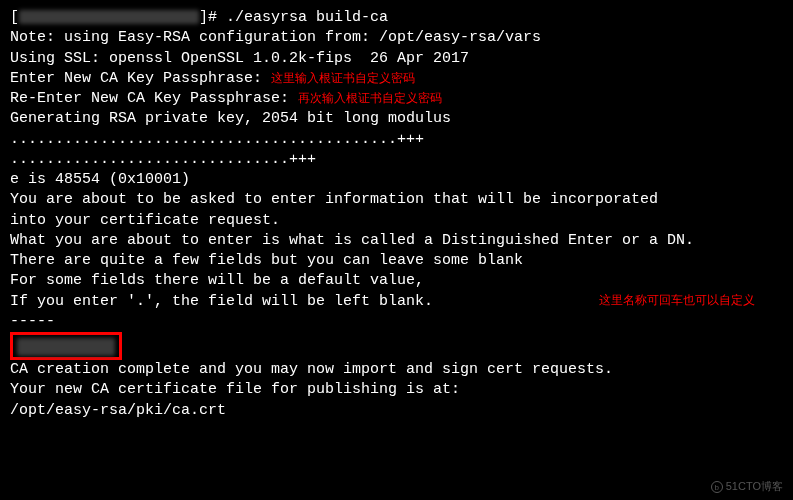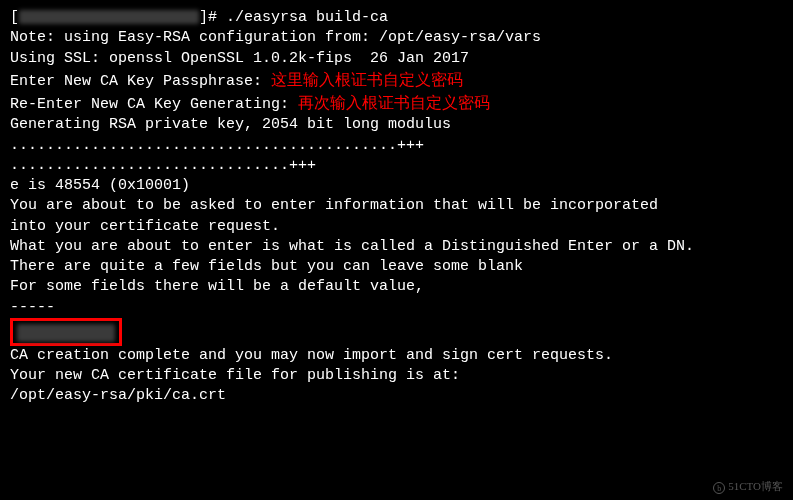--- a/index.html
+++ b/index.html
@@ -22,35 +22,35 @@
       color: transparent;
       border-radius: 2px;
       filter: blur(2px);
       vertical-align: middle;
     }
     .blur-host { width: 180px; height: 14px; }
     .blur-input { width: 98px; height: 18px; position: relative; top: 1px; }
     .red-anno {
       color: #ff0000;
       font-family: "Microsoft YaHei", "SimHei", sans-serif;
-      font-size: 16px;
+      font-size: 12px;
     }
     .highlight-box {
       border: 3px solid #ff0000;
       display: inline-block;
       padding: 2px 4px;
       line-height: 1;
     }
     .watermark {
       position: absolute;
       bottom: 6px;
       right: 10px;
       color: #555;
       font-size: 11px;
-      font-family: Liberation Serif, serif;
+      font-family: Liberation Sans, sans-serif;
     }
     .watermark-icon {
       display: inline-block;
       width: 12px; height: 12px;
       border: 1px solid #555;
       border-radius: 50%;
       font-size: 8px;
       text-align: center;
       line-height: 11px;
       margin-right: 3px;
@@ -60,34 +60,34 @@
       position: absolute;
       right: 28px;
     }
   </style>
 </head>
 <body>
 
 <div class="term-line"><span>[</span><span class="blur-box blur-host"></span><span>]# </span><span>./easyrsa build-ca</span></div>
 <div class="term-line"></div>
 <div class="term-line">Note: using Easy-RSA configuration from: /opt/easy-rsa/vars</div>
-<div class="term-line">Using SSL: openssl OpenSSL 1.0.2k-fips  26 Jan 2017</div>
+<div class="term-line">Using SSL: openssl OpenSSL 1.0.2k-fips  26 Apr 2017</div>
 <div class="term-line"></div>
 <div class="term-line"><span>Enter New CA Key Passphrase: </span><span class="red-anno">这里输入根证书自定义密码</span></div>
-<div class="term-line"><span>Re-Enter New CA Key Generating: </span><span class="red-anno">再次输入根证书自定义密码</span></div>
+<div class="term-line"><span>Re-Enter New CA Key Passphrase: </span><span class="red-anno">再次输入根证书自定义密码</span></div>
 <div class="term-line">Generating RSA private key, 2054 bit long modulus</div>
 <div class="term-line">...........................................+++</div>
 <div class="term-line">...............................+++</div>
 <div class="term-line">e is 48554 (0x10001)</div>
 <div class="term-line">You are about to be asked to enter information that will be incorporated</div>
 <div class="term-line">into your certificate request.</div>
 <div class="term-line">What you are about to enter is what is called a Distinguished Enter or a DN.</div>
 <div class="term-line">There are quite a few fields but you can leave some blank</div>
 <div class="term-line">For some fields there will be a default value,</div>
-<div class="term-line" style="position:relative;"></div>
+<div class="term-line" style="position:relative;"><span>If you enter '.', the field will be left blank.</span><span class="red-anno anno-right">这里名称可回车也可以自定义</span></div>
 <div class="term-line">-----</div>
 <div class="term-line"><span class="highlight-box"><span class="blur-box blur-input"></span></span></div>
 <div class="term-line"></div>
 <div class="term-line">CA creation complete and you may now import and sign cert requests.</div>
 <div class="term-line">Your new CA certificate file for publishing is at:</div>
 <div class="term-line">/opt/easy-rsa/pki/ca.crt</div>
 
 <div class="watermark">
   <span class="watermark-icon">b</span><span>51CTO博客</span>
 </div>

